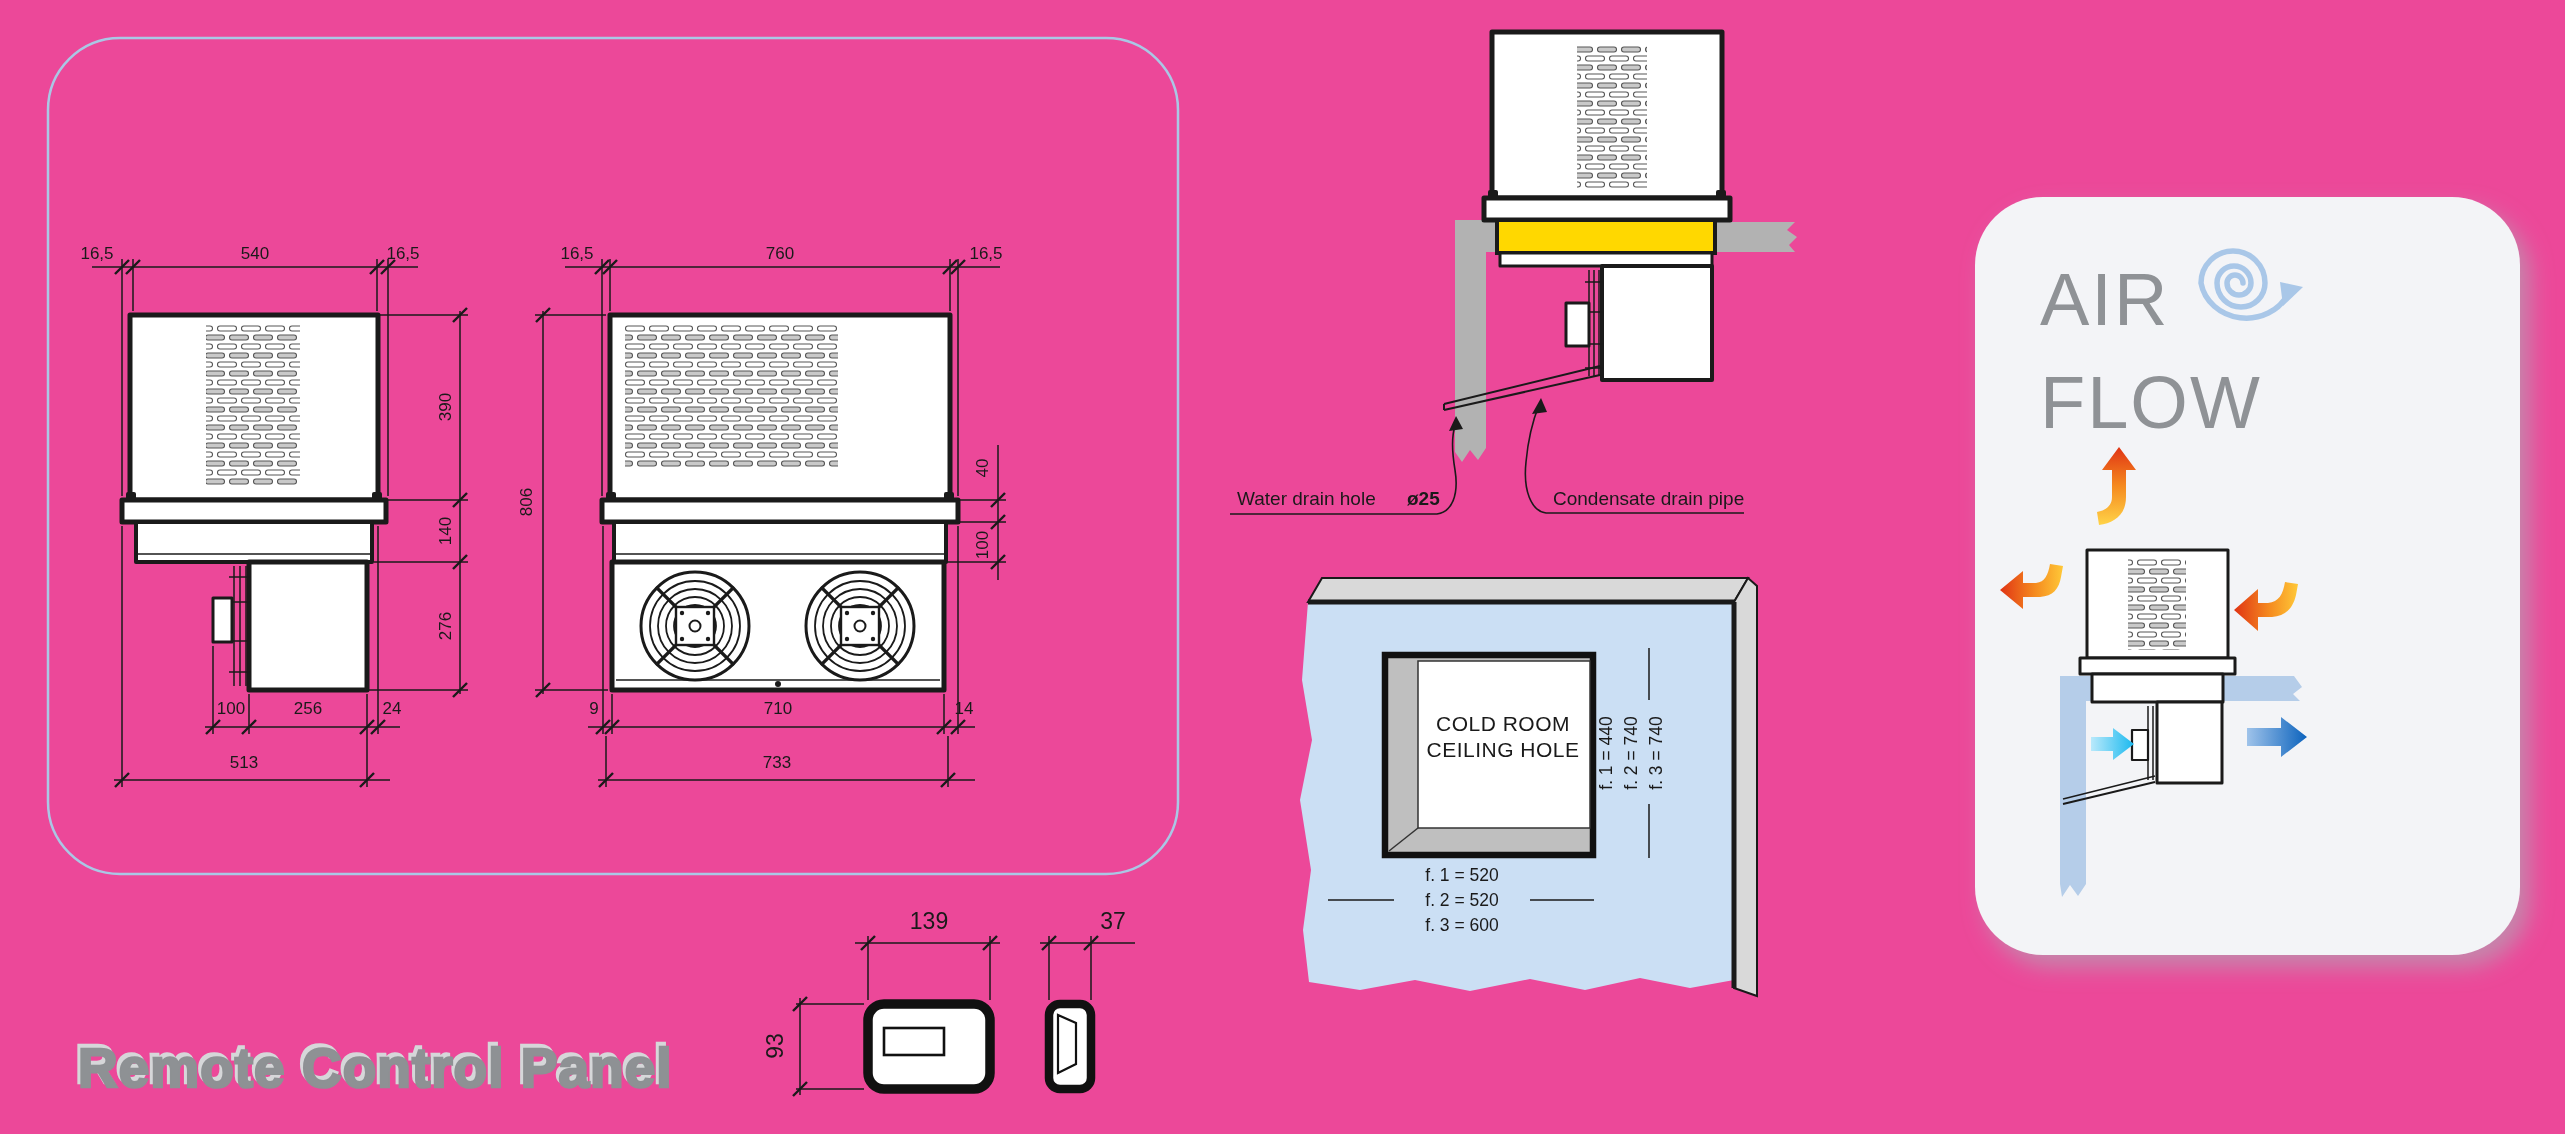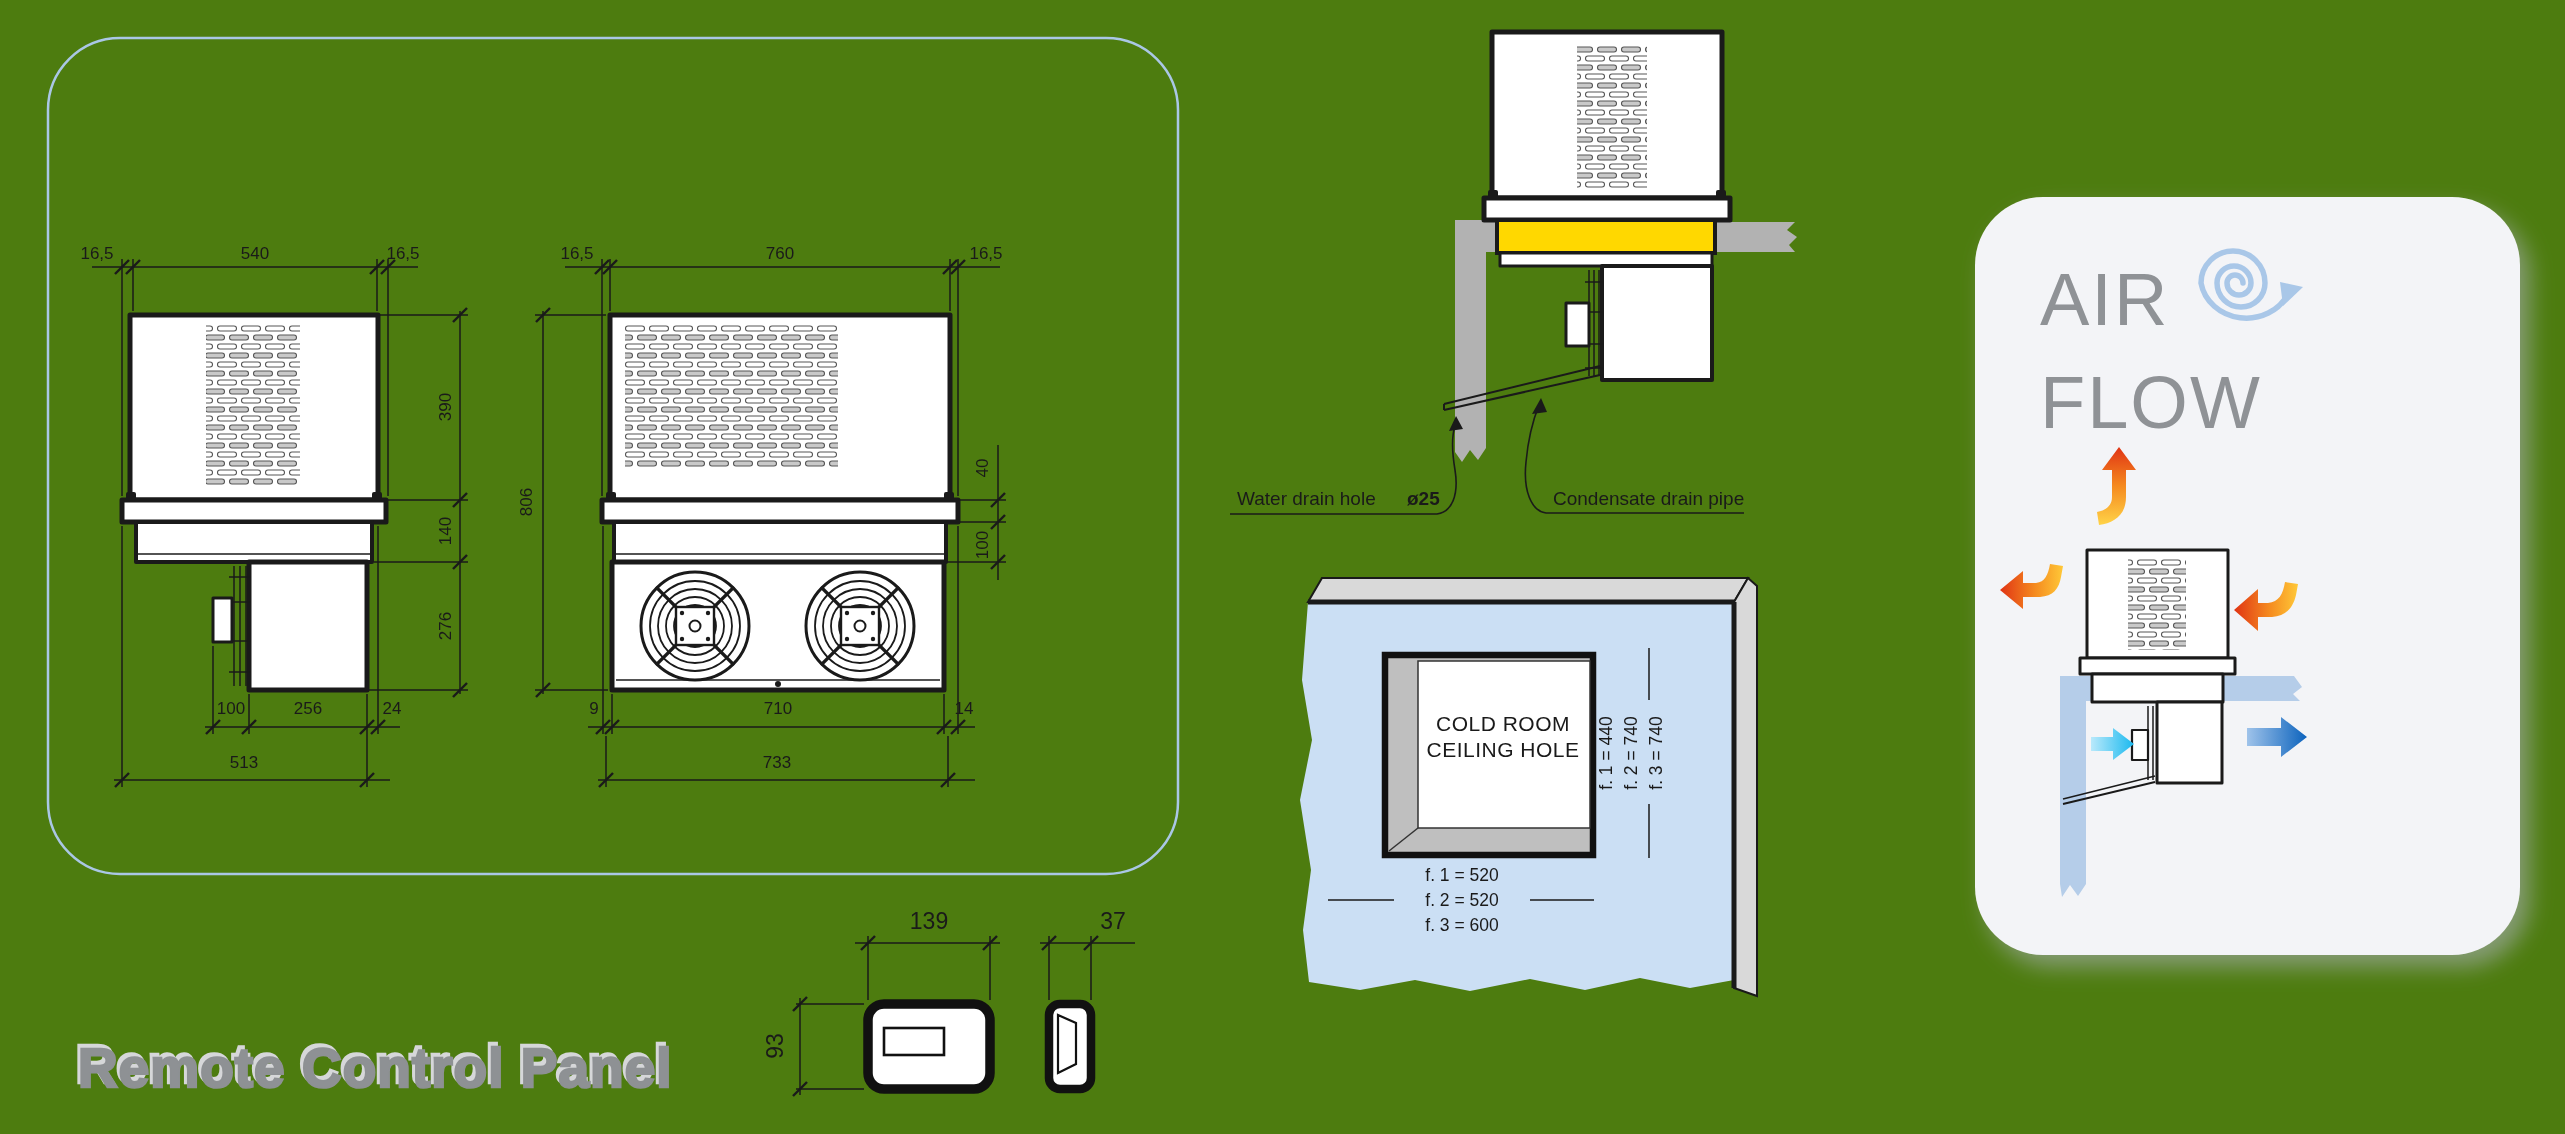--- a/index.html
+++ b/index.html
@@ -1,16 +1,16 @@
 <!DOCTYPE html>
 <html><head>
 <meta charset="utf-8">
 <style>
   html,body{margin:0;padding:0;background:#ffffff;}
-  #stage{position:relative;width:2565px;height:1134px;background:#4d7c0f;overflow:hidden;}
+  #stage{position:relative;width:2565px;height:1134px;background:#ec4899;overflow:hidden;}
   svg{position:absolute;left:0;top:0;}
   text{font-family:"Liberation Sans", sans-serif;fill:#1a1a1a;}
   .dim{font-size:17px;text-anchor:middle;}
   .dim2{font-size:23px;text-anchor:middle;}
   .note{font-size:19px;}
   .noteB{font-size:19px;font-weight:bold;}
   .holeTitle{font-size:21px;text-anchor:middle;letter-spacing:0.5px;}
   .fdim{font-size:17.5px;text-anchor:middle;}
   .airword{font-size:74px;fill:#8f9296;letter-spacing:2px;}
   .remoteTitle{font-size:55px;font-weight:bold;letter-spacing:1px;fill:#8e9194;stroke:#8e9194;stroke-width:2.6px;paint-order:stroke;}

